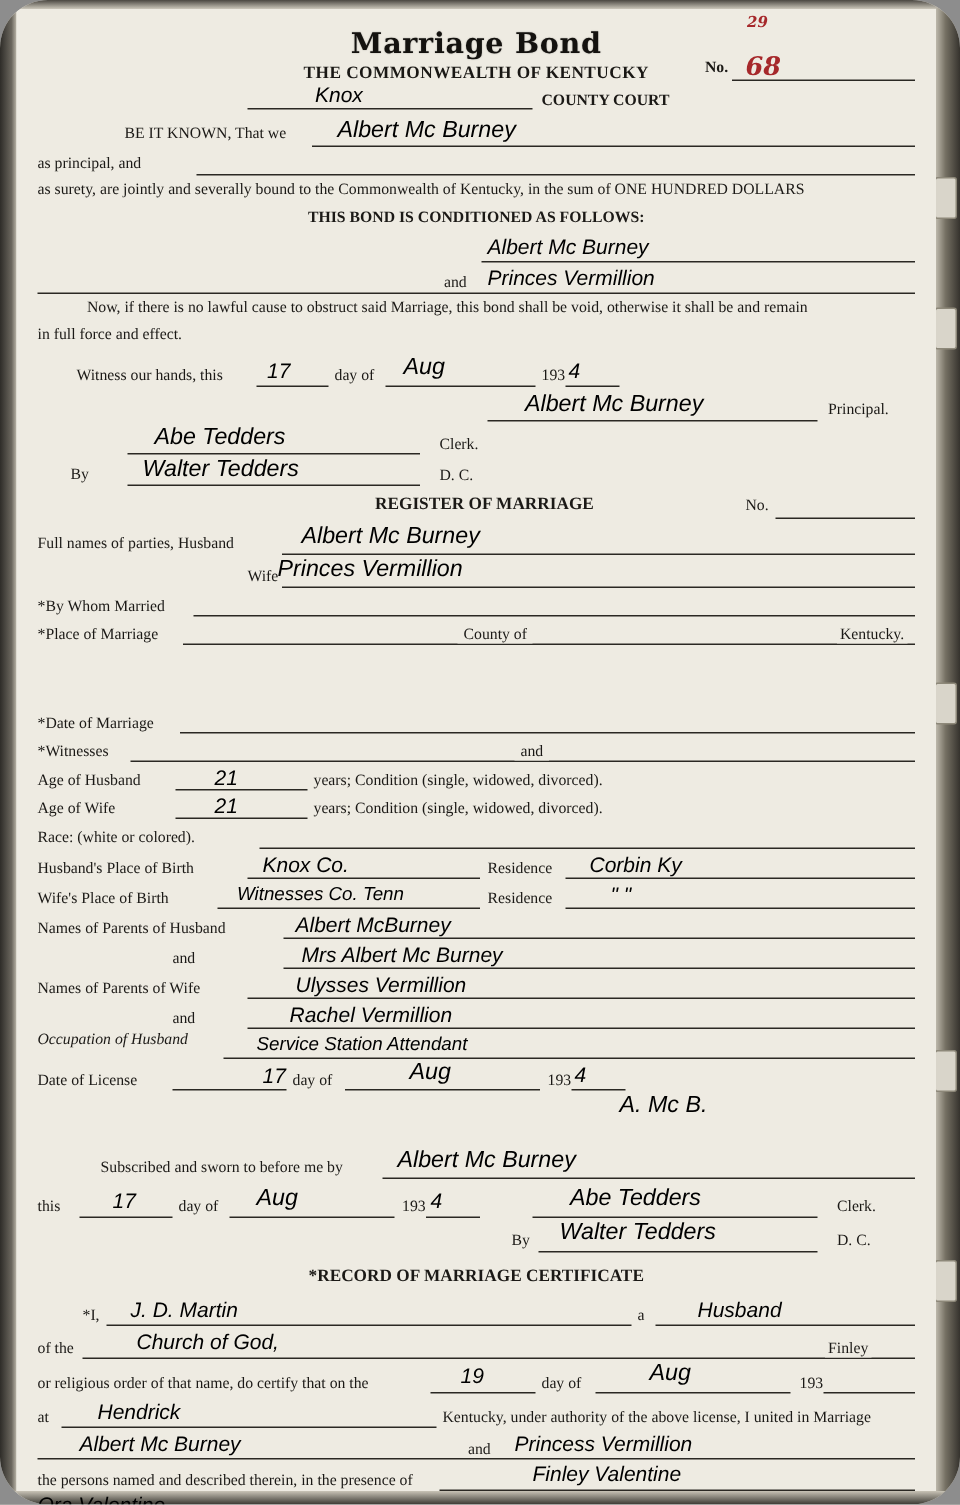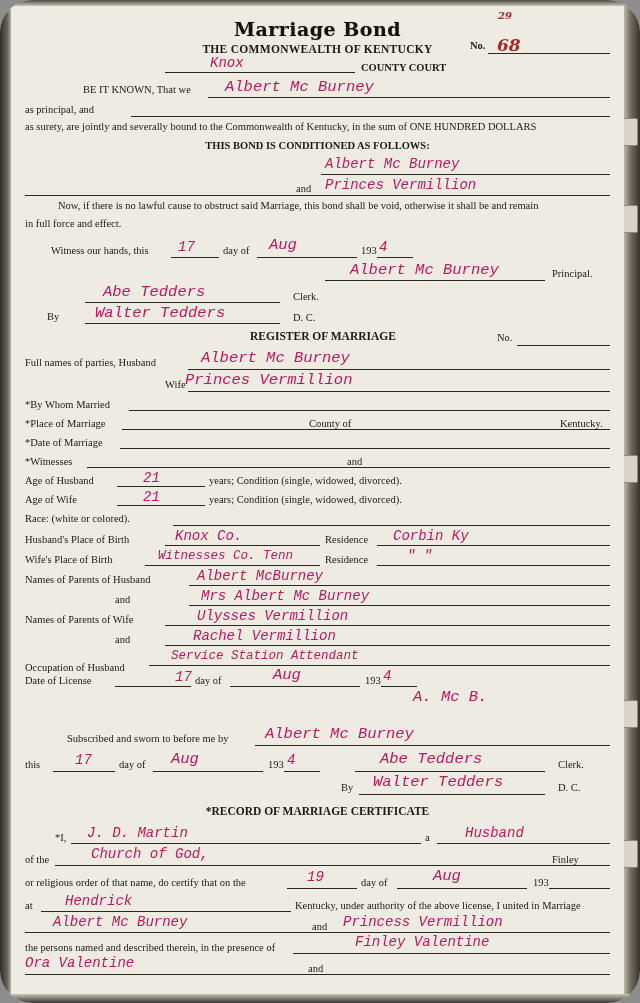--- a/index.html
+++ b/index.html
@@ -84,23 +84,23 @@
     margin-top: 5px;
   }
   .prt { font-size: 10.5px; color: #1b1916; }
   .prt-b { font-size: 10.5px; color: #1b1916; font-weight: bold; }
   .ctr { text-align: center; }
   .row { position: relative; }
   .ln {
     border-bottom: 1px solid #2a2823;
   }
   .hand {
-    font-family: Liberation Mono, monospace;
+    font-family: Liberation Sans, sans-serif;
     font-style: italic;
-    color: #be185d;
+    color: #000000;
     font-size: 14px;
     white-space: nowrap;
   }
   .hand.sm { font-size: 12.5px; }
   .hand.lg { font-size: 15.5px; }
   .red {
     font-family: "DejaVu Serif", serif;
     font-weight: bold;
     color: #a6282b;
     font-size: 10px;
@@ -234,21 +234,21 @@
         <div class="abs ln" style="left:104px; right:0px; top:16px;"></div>
       </div>
 
       <div class="row" style="height:19px;">
         <div class="prt abs" style="left:0px; top:5px;">*Place of Marriage</div>
         <div class="abs ln" style="left:97px; right:0px; top:16px;"></div>
         <div class="prt abs" style="left:280px; top:5px; background:#eeebe2; padding:0 4px;">County of</div>
         <div class="prt abs" style="left:533px; top:5px; background:#eeebe2; padding:0 2px;">Kentucky.</div>
       </div>
 
-      <div class="row" style="height:19px;">
+      <div class="row" style="height:19px;margin-top:40px;">
         <div class="prt abs" style="left:0px; top:5px;">*Date of Marriage</div>
         <div class="abs ln" style="left:95px; right:0px; top:16px;"></div>
       </div>
 
       <div class="row" style="height:19px;">
         <div class="prt abs" style="left:0px; top:5px;">*Witnesses</div>
         <div class="abs ln" style="left:62px; right:0px; top:16px;"></div>
         <div class="prt abs" style="left:318px; top:5px; background:#eeebe2; padding:0 4px;">and</div>
       </div>
 
@@ -307,21 +307,21 @@
         <div class="hand abs" style="left:172px; top:0px;">Ulysses Vermillion</div>
       </div>
 
       <div class="row" style="height:20px;">
         <div class="prt abs" style="left:90px; top:6px;">and</div>
         <div class="abs ln" style="left:140px; right:0px; top:17px;"></div>
         <div class="hand abs" style="left:168px; top:0px;">Rachel Vermillion</div>
       </div>
 
       <div class="row" style="height:20px;">
-        <div class="prt abs" style="left:0px; top:14px;">Occupation of Husband</div>
+        <div class="prt abs" style="left:0px; top:0;font-style:italic;">Occupation of Husband</div>
         <div class="abs ln" style="left:124px; right:0px; top:17px;"></div>
         <div class="hand abs sm" style="left:146px; top:1px;">Service Station Attendant</div>
       </div>
 
       <div class="row" style="height:22px;">
         <div class="prt abs" style="left:0px; top:7px;">Date of License</div>
         <div class="abs ln" style="left:90px; width:76px; top:18px;"></div>
         <div class="hand abs" style="left:150px; top:1px;">17</div>
         <div class="prt abs" style="left:170px; top:7px;">day of</div>
         <div class="abs ln" style="left:205px; width:130px; top:18px;"></div>

